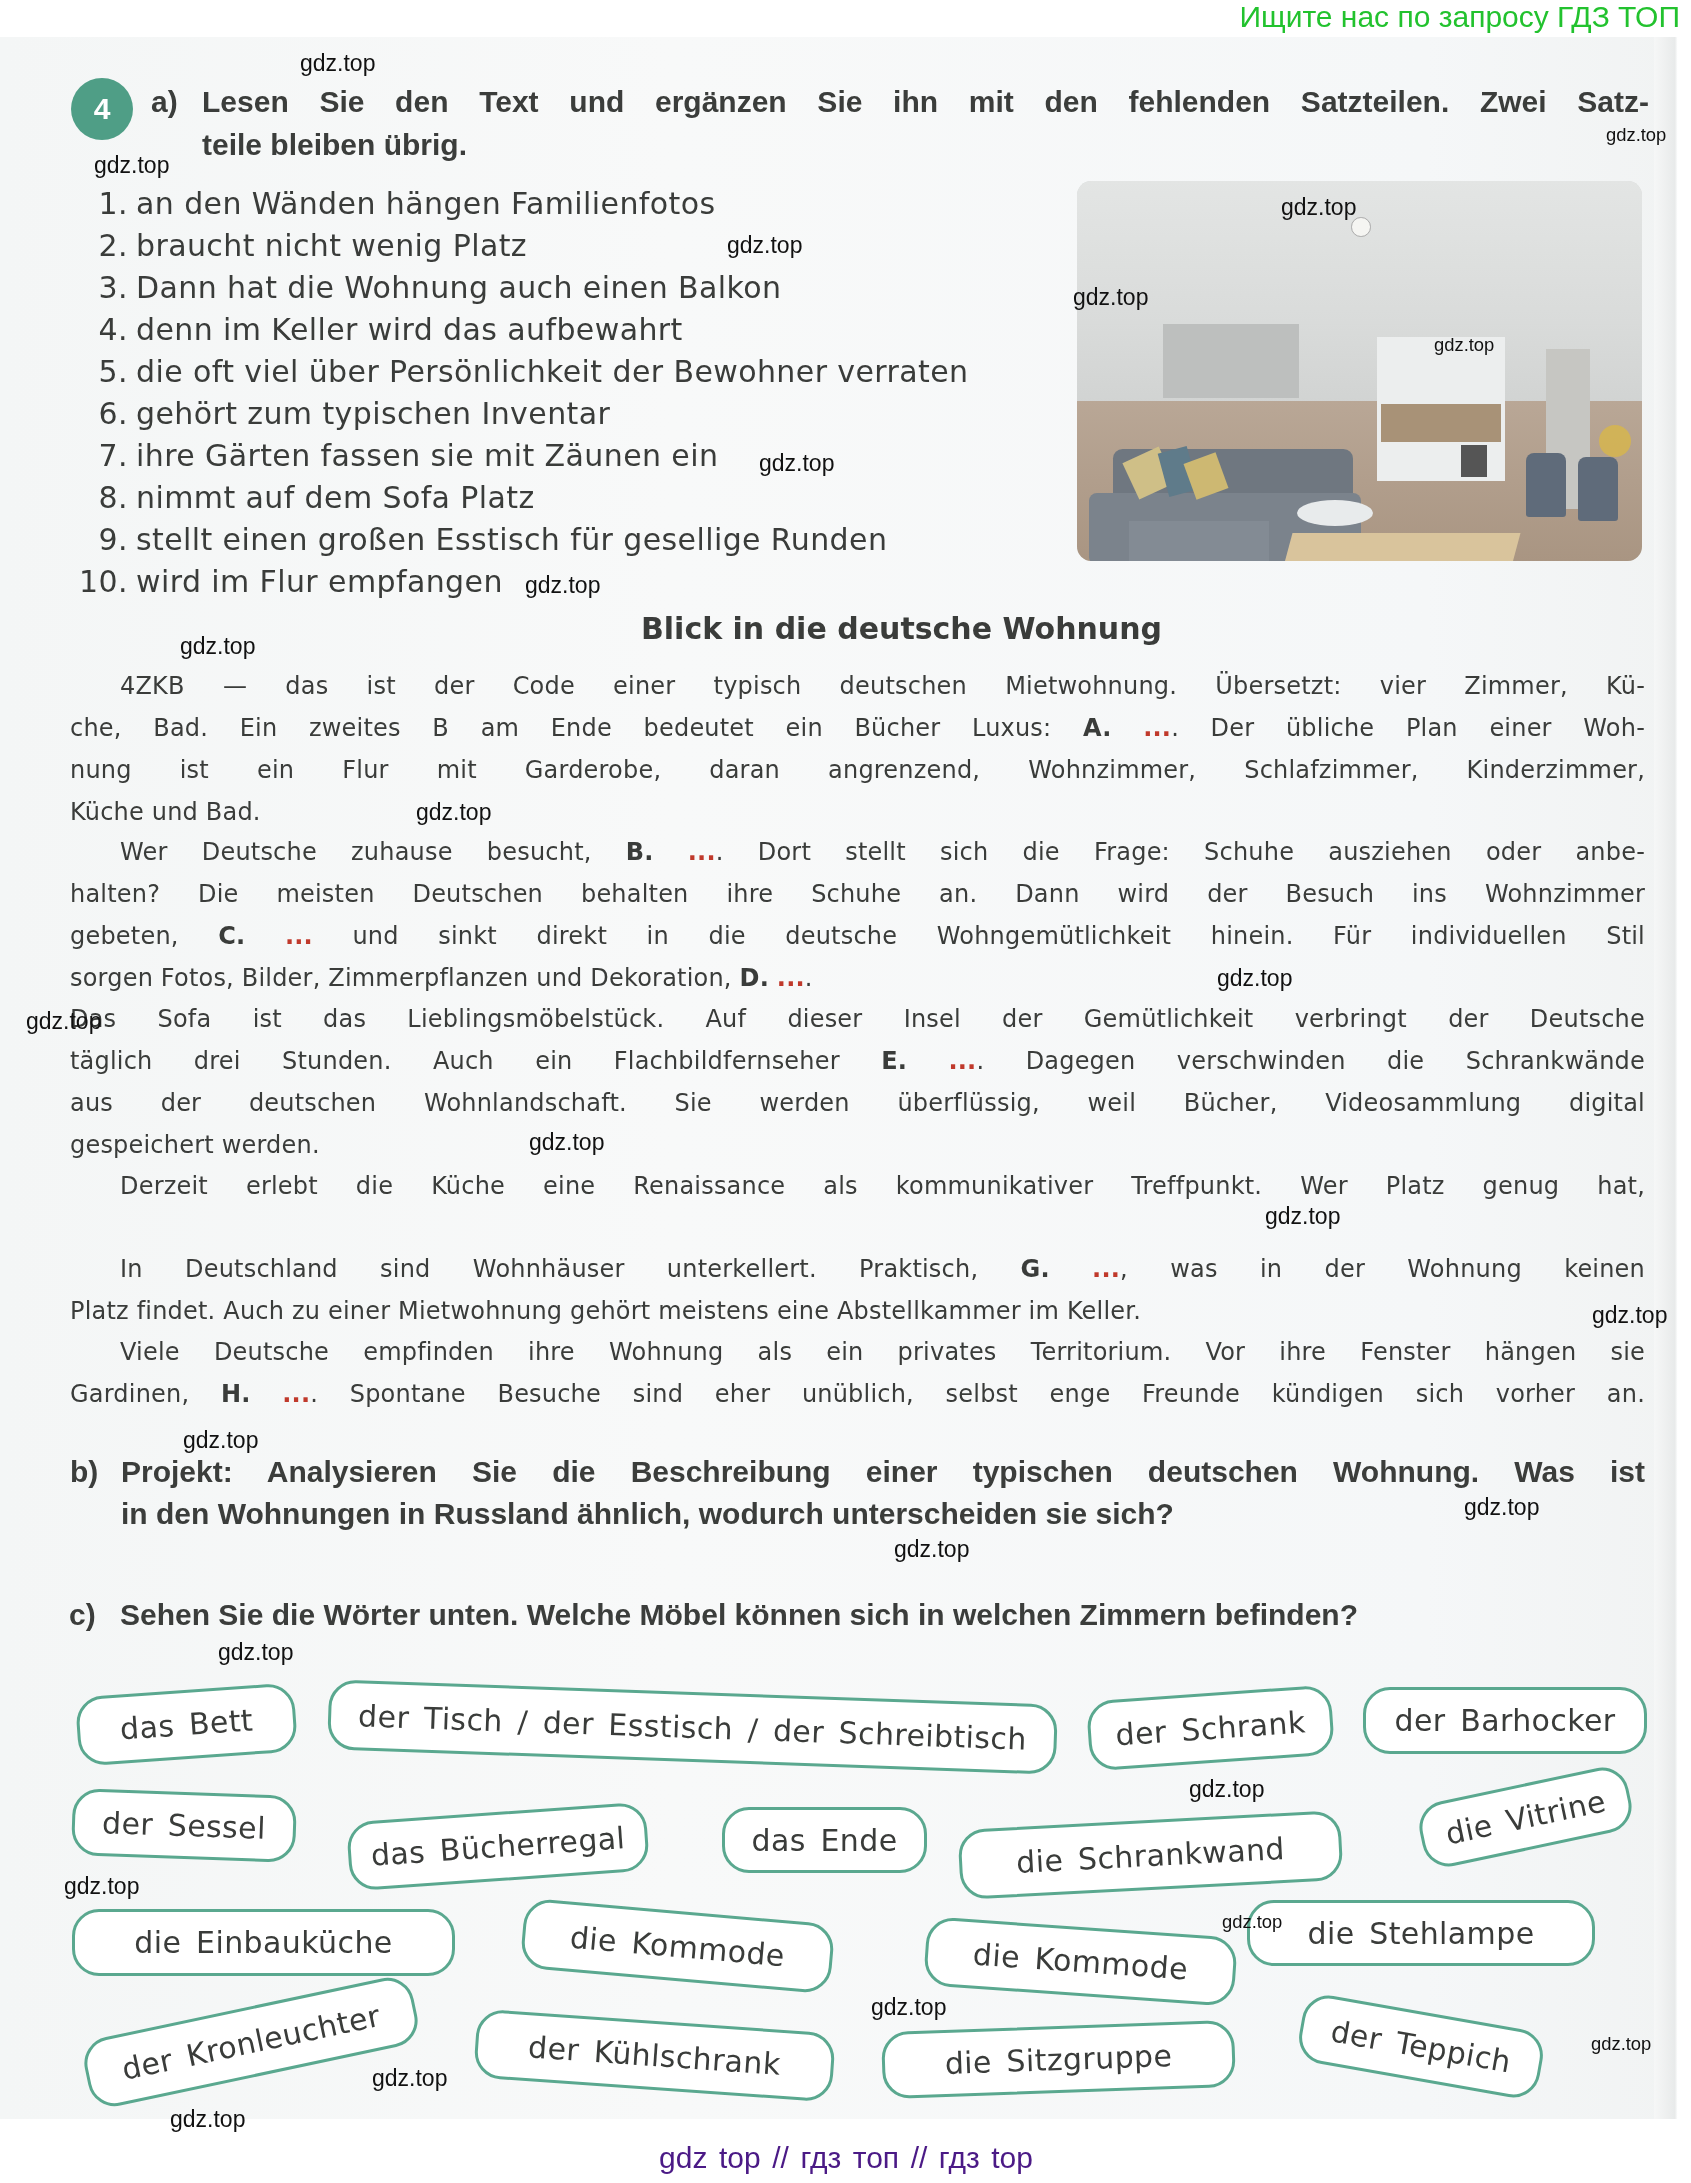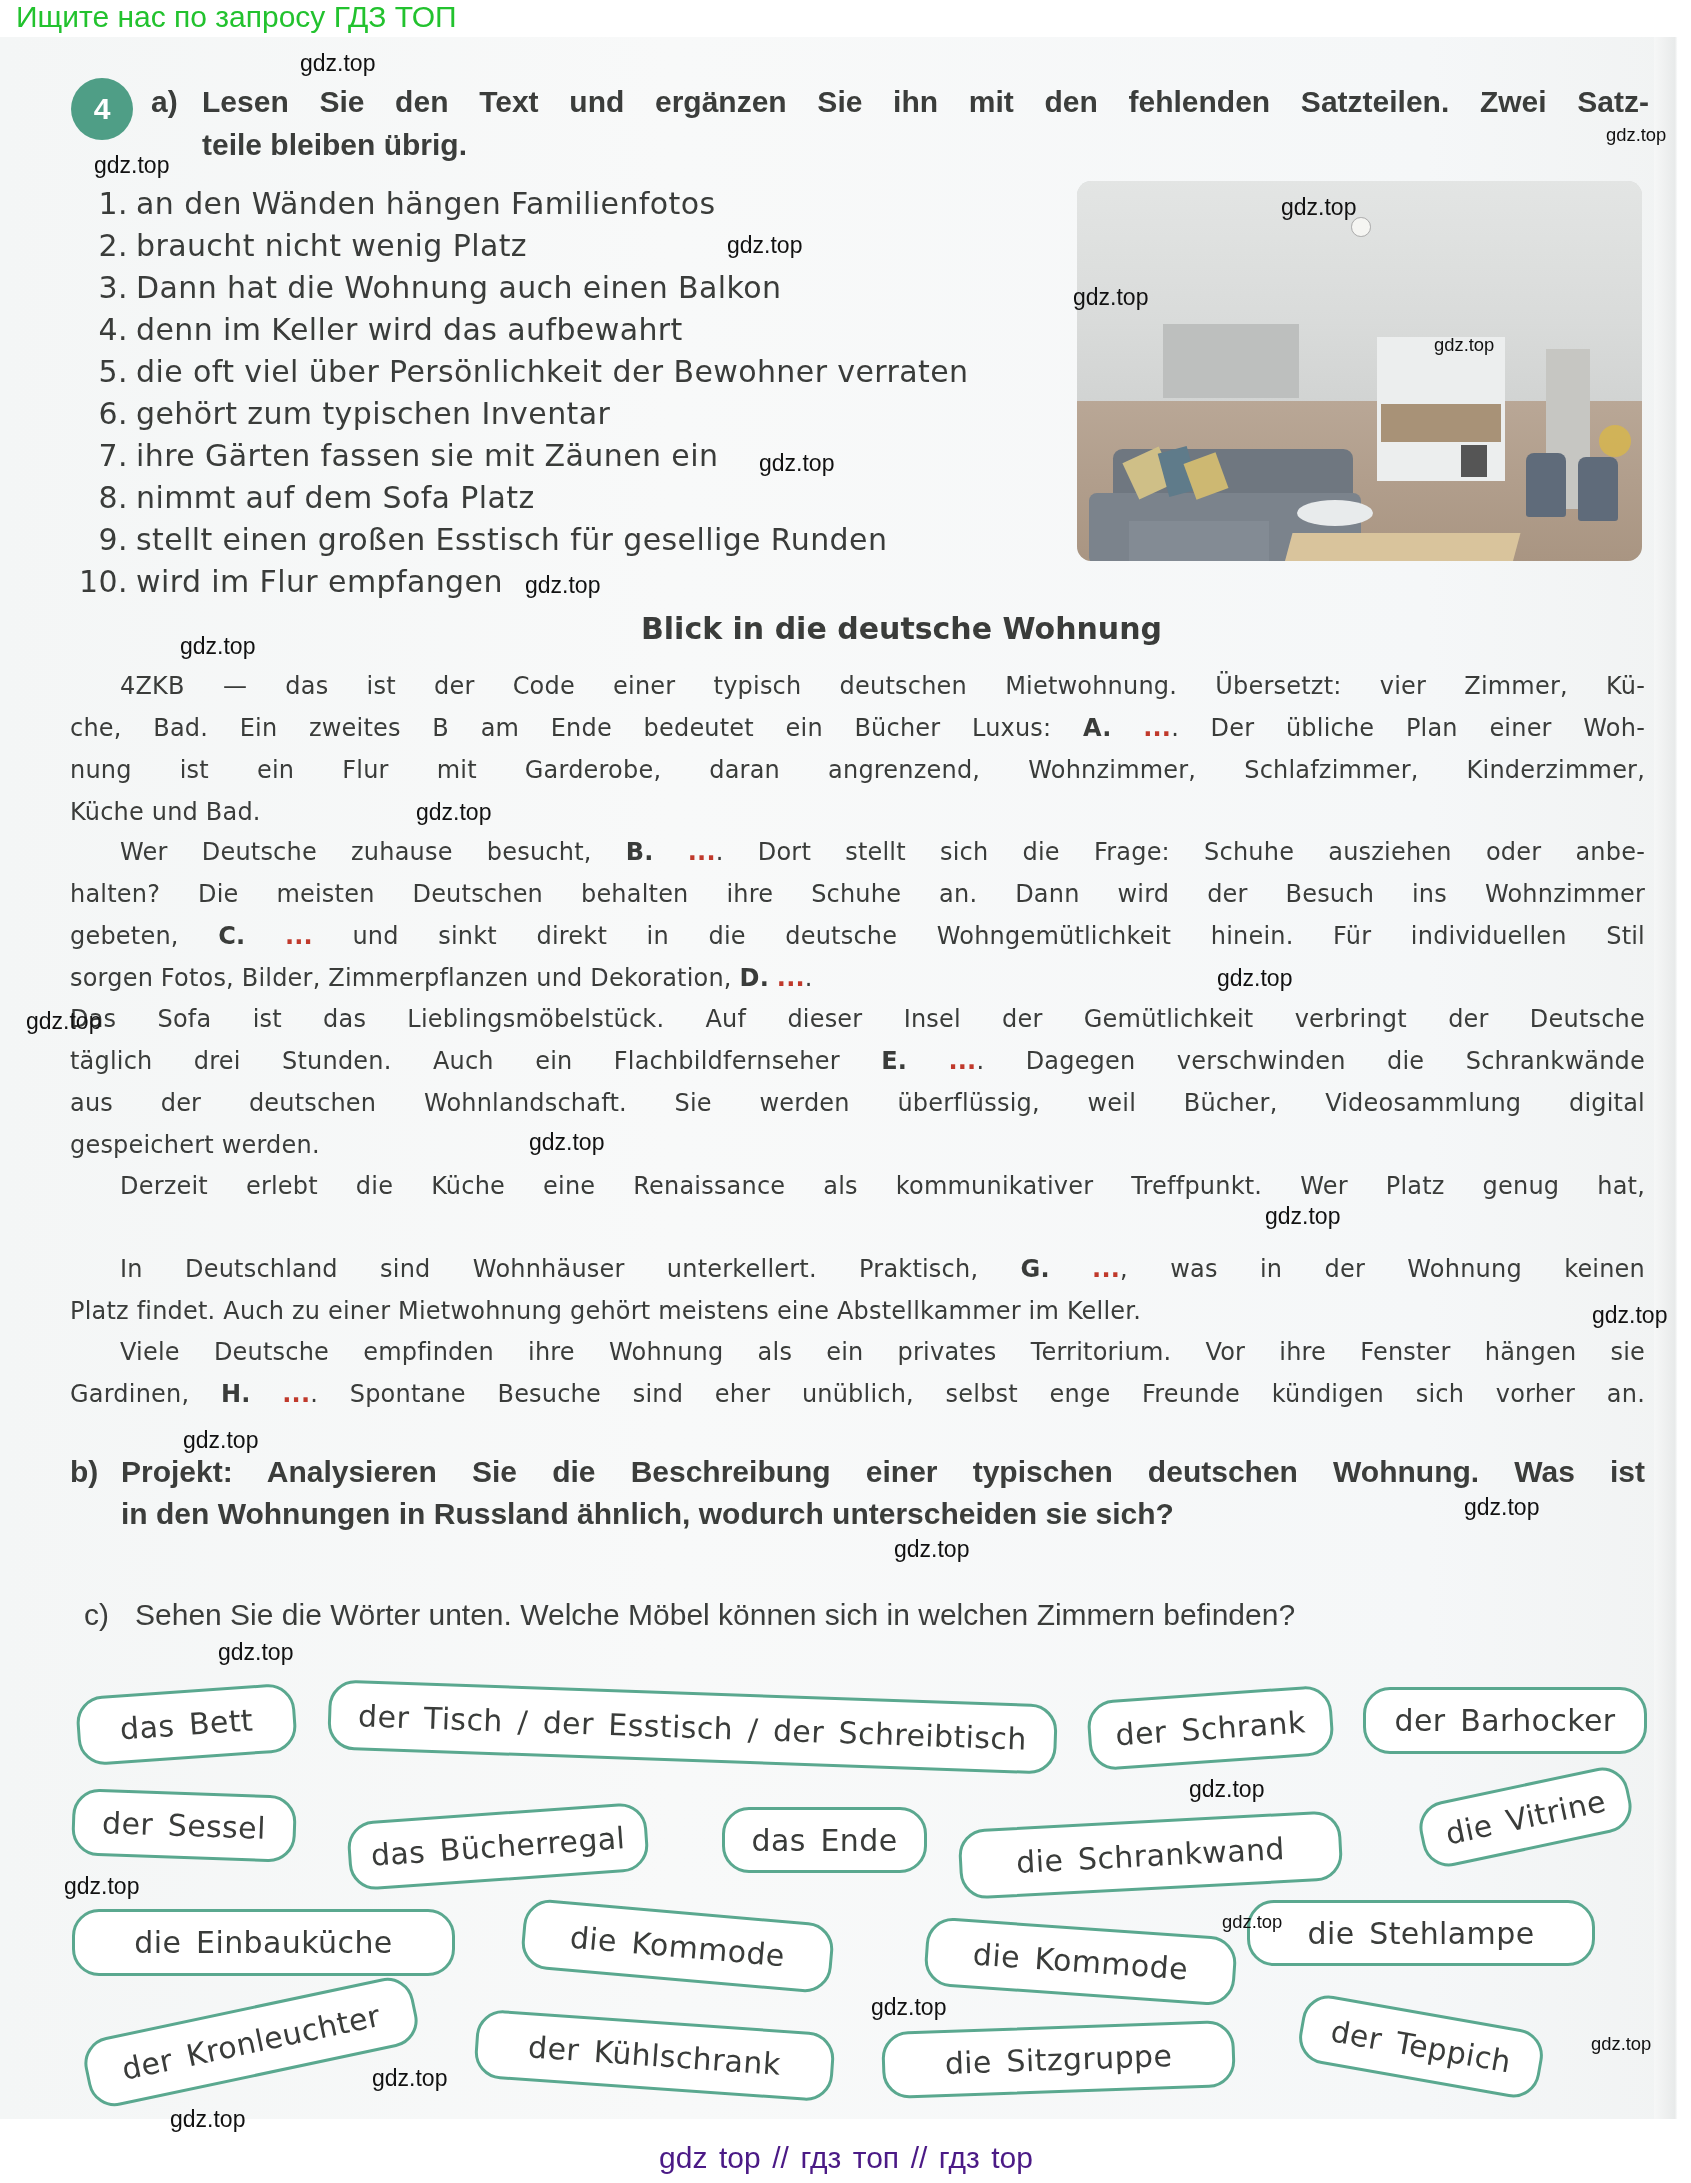--- a/index.html
+++ b/index.html
@@ -11,22 +11,22 @@
   }
   .page {
     position: absolute; left: 0; top: 37px; width: 1678px; height: 2082px;
     background: linear-gradient(90deg, #f4f6f6 0%, #f8f9f9 40%, #f5f7f8 85%, #f1f3f3 100%);
   }
   .page-shadow {
     position: absolute; left: 1654px; top: 37px; width: 38px; height: 2082px;
     background: linear-gradient(90deg, #f6f7f7 0%, #e8eaea 55%, #ffffff 62%, #ffffff 100%);
   }
   .top-banner {
-    position: absolute; left: 16px; top: 0; width: 1672px; height: 35px;
-    text-align: left; color: #22c22e;
+    position: absolute; left: 8px; top: 0; width: 1672px; height: 35px;
+    text-align: right; color: #22c22e;
     font-family: "Liberation Sans", sans-serif; font-size: 30px; line-height: 34px;
   }
   .bottom-banner {
     position: absolute; left: 0; top: 2138px; width: 1692px; height: 40px;
     text-align: center; color: #4b1a86;
     font-family: "Liberation Sans", sans-serif; font-size: 30px; line-height: 40px;
     word-spacing: 3.2px;
   }
   .badge {
     position: absolute; left: 71px; top: 78px; width: 62px; height: 62px;
@@ -94,22 +94,22 @@
   .gap-label { font-weight: bold; }
   .gap-dots { color: #c0392b; font-weight: bold; }
 
   .section-b {
     position: absolute; left: 70px; top: 1451px; width: 1575px;
     font-family: "Liberation Sans", sans-serif; font-weight: bold; font-size: 30px; line-height: 42px; color: #3b3d3b;
   }
   .section-b .letter { display: inline-block; width: 51px; }
   .section-b .line2 { padding-left: 51px; display: block; }
   .section-c {
-    position: absolute; left: 84px; top: 1594px; width: 1575px;
-    font-family: "Liberation Sans", sans-serif; font-weight: normal; font-size: 30px; line-height: 42px; color: #3b3d3b;
+    position: absolute; left: 69px; top: 1594px; width: 1575px;
+    font-family: "Liberation Sans", sans-serif; font-weight: bold; font-size: 30px; line-height: 42px; color: #3b3d3b;
     white-space: nowrap;
   }
   .section-c .letter { display: inline-block; width: 51px; }
 
   .chip {
     position: absolute; box-sizing: border-box;
     border: 3.2px solid #5aa88f; border-radius: 27px;
     background: #ffffff;
     display: flex; align-items: center; justify-content: center;
     font-family: "DejaVu Sans", sans-serif; font-size: 30px; color: #3a3c3a;

